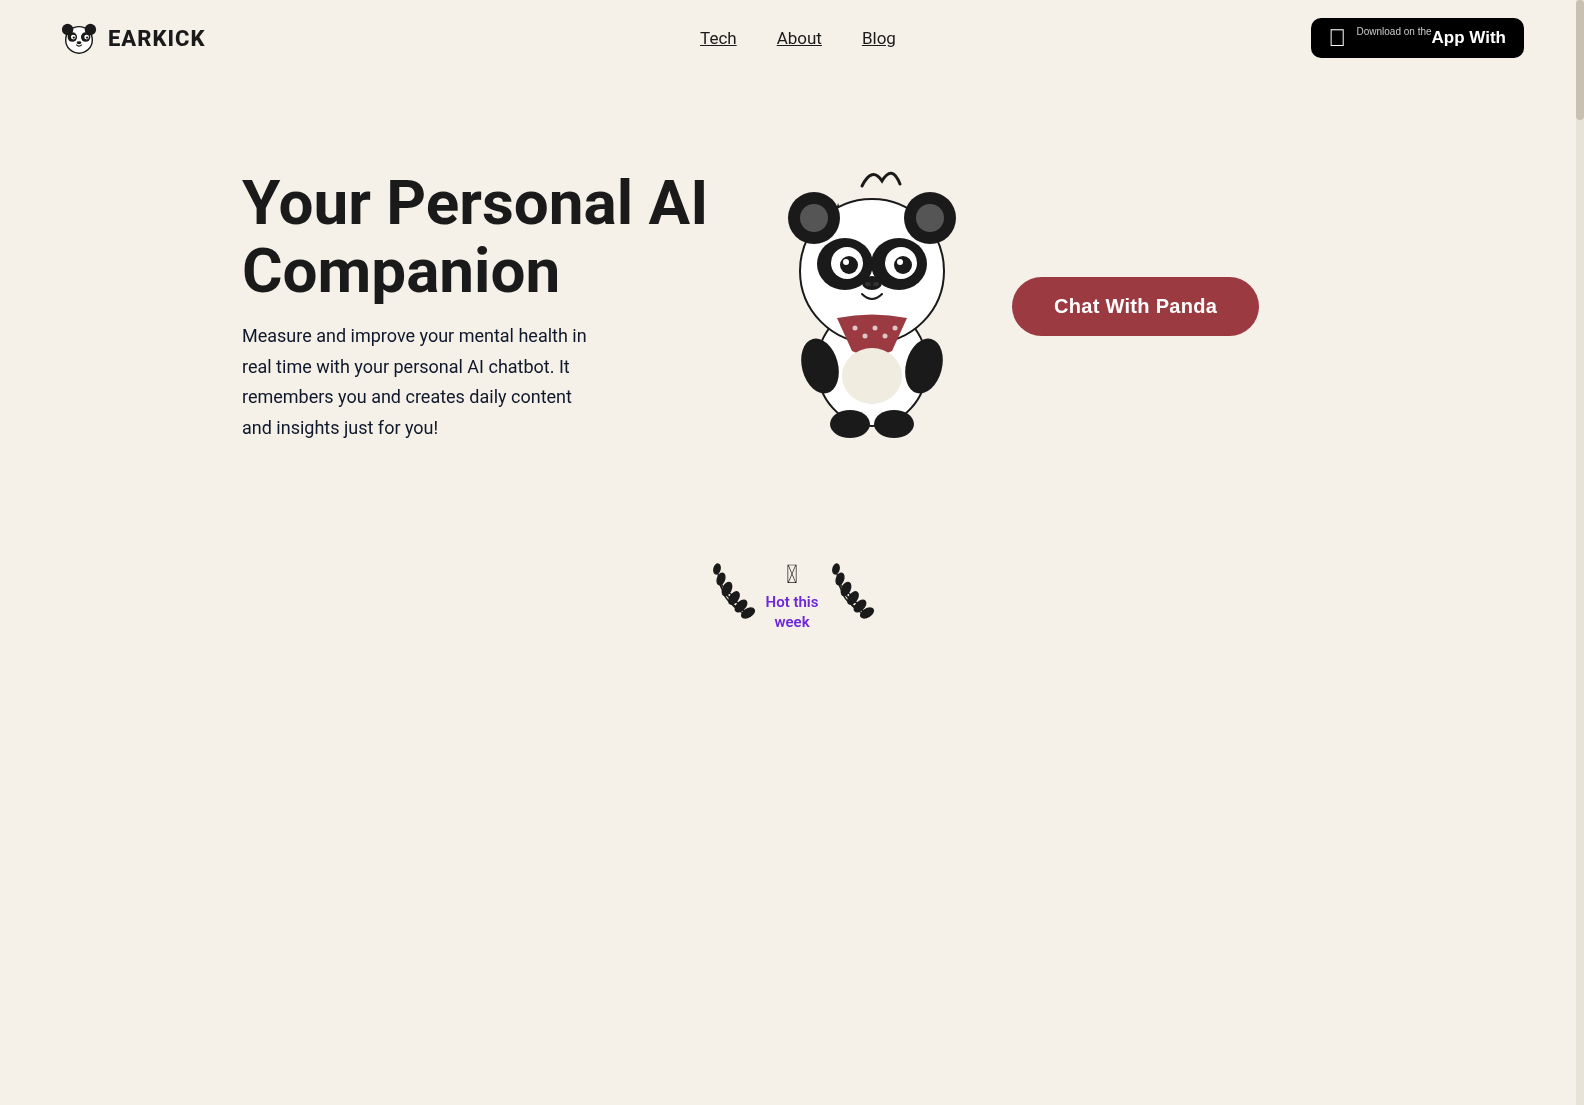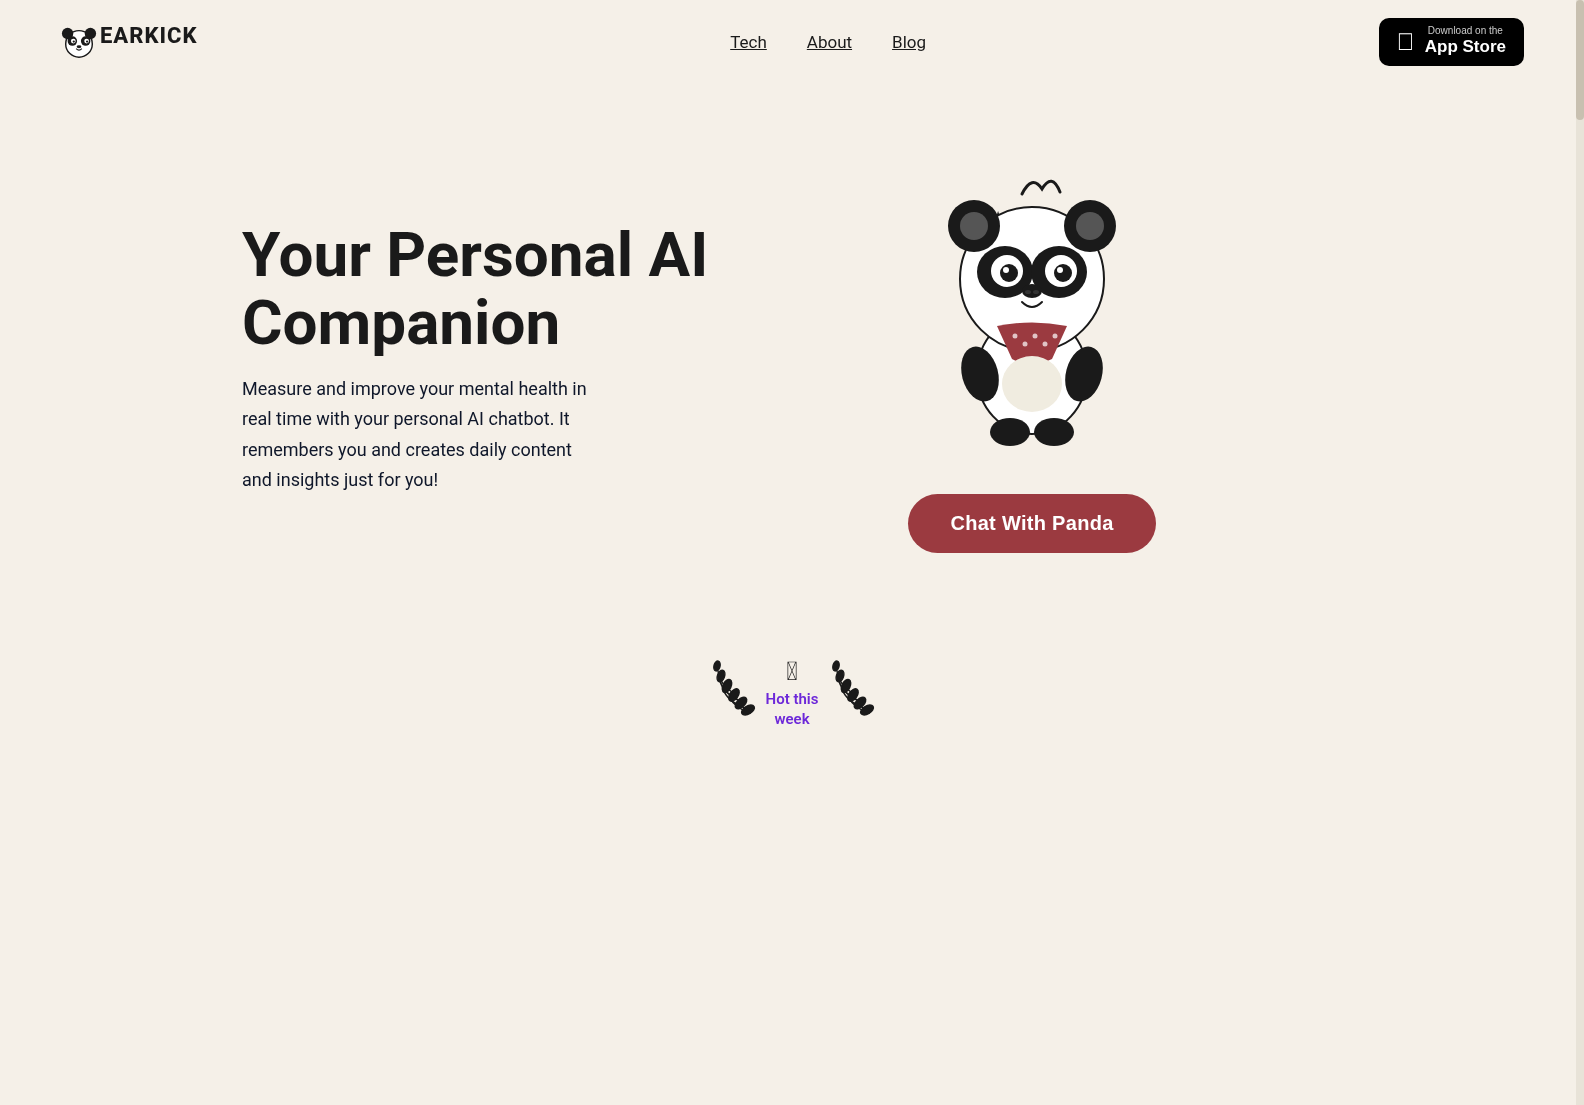--- a/index.html
+++ b/index.html
@@ -20,22 +20,22 @@
     nav {
       display: flex;
       align-items: center;
       justify-content: space-between;
       padding: 18px 60px;
       background-color: #f5f0e8;
     }
 
     .logo-area {
       display: flex;
-      align-items: flex-start;
-      gap: 2px;
+      align-items: center;
+      gap: 10px;
     }
 
     .logo-icon {
       width: 38px;
       height: 38px;
     }
 
     .logo-text {
       font-size: 22px;
       font-weight: 800;
@@ -87,21 +87,20 @@
     }
 
     .app-store-btn .btn-text-large {
       font-size: 17px;
       font-weight: 600;
       line-height: 1.3;
     }
 
     .app-store-btn .btn-text-wrap {
       display: flex;
-      flex-direction: column;
     }
 
     
     .hero {
       display: flex;
       align-items: center;
       justify-content: space-between;
       padding: 80px 80px 40px 100px;
       max-width: 1300px;
       margin: 0 auto;
@@ -123,21 +122,21 @@
     .hero-desc {
       font-size: 18px;
       color: #0f172a;
       line-height: 1.7;
       max-width: 360px;
     }
 
     .hero-right {
       flex: 1;
       display: flex;
-      flex-direction: column;
+      flex-direction: row;
       align-items: center;
       gap: 30px;
       padding-right: 60px;
     }
 
     
     .panda-container {
       width: 220px;
       height: 300px;
       position: relative;
@@ -258,21 +257,21 @@
       <li><a href="#">Tech</a></li>
       <li><a href="#">About</a></li>
       <li><a href="#">Blog</a></li>
     </ul>
   </div>
 
   <button class="app-store-btn">
     <span class="apple-icon"></span>
     <div class="btn-text-wrap">
       <span class="btn-text-small">Download on the</span>
-      <span class="btn-text-large">App Store</span>
+      <span class="btn-text-large">App With</span>
     </div>
   </button>
 </nav>
 
 <section class="hero">
   <div class="hero-left">
     <h1 class="hero-title">
       <span>Your Personal AI</span><br>
       <span>Companion</span>
     </h1>

